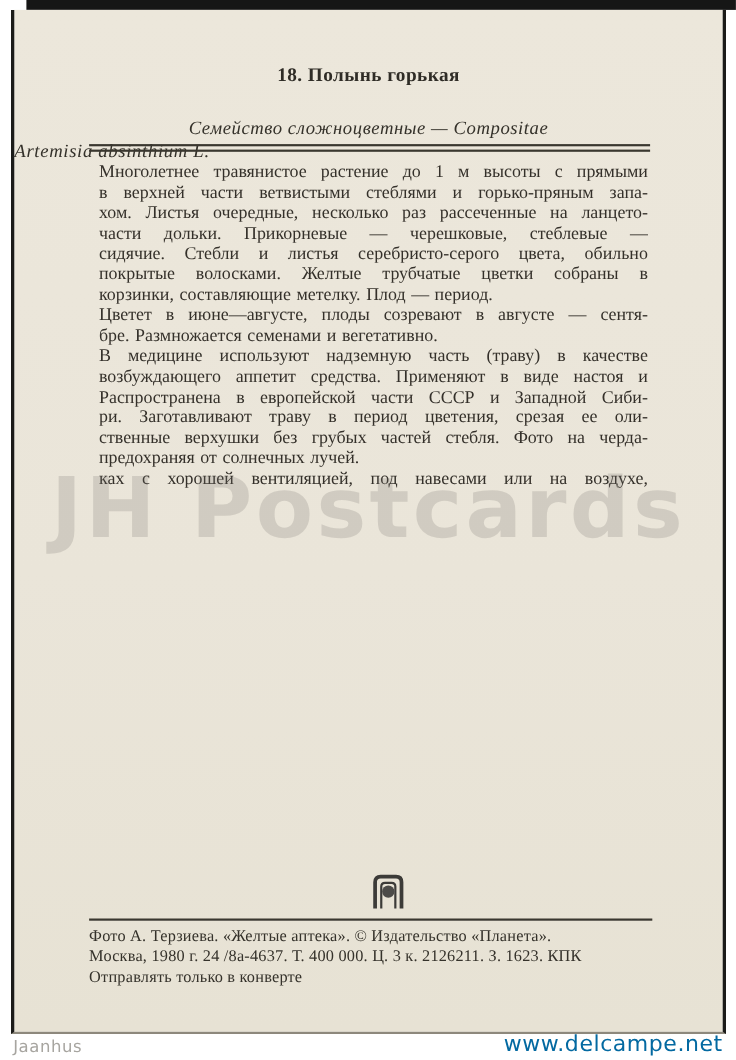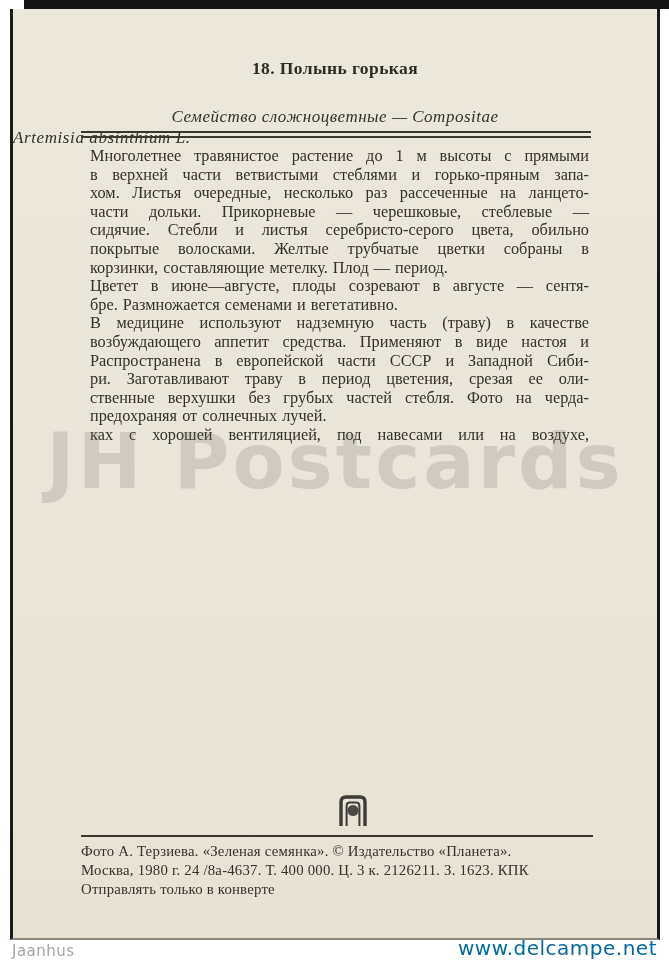--- a/index.html
+++ b/index.html
@@ -125,21 +125,21 @@
     <div class="logo">
       <svg width="32" height="34" viewBox="0 0 32 34" aria-hidden="true">
         <path d="M4 33 V9 Q4 4 9 4 H23 Q28 4 28 9 V33" fill="none" stroke="#3c3b38" stroke-width="3.4"></path>
         <path d="M9.6 33 V13 Q9.6 9.6 13 9.6 H19 Q22.4 9.6 22.4 13 V33" fill="none" stroke="#3c3b38" stroke-width="2"></path>
         <circle cx="16" cy="17.5" r="5.6" fill="#4c4b48"></circle>
       </svg>
     </div>
 
     <div class="imprint-rule"></div>
     <div class="imprint" id="imprint-lines">
-        <div class="imprint-line">Фото А. Терзиева. «Зеленая семянка». © Издательство «Планета».</div>
+        <div class="imprint-line">Фото А. Терзиева. «Желтые аптека». © Издательство «Планета».</div>
         <div class="imprint-line">Москва, 1980 г. 24 /8а-4637. Т. 400 000. Ц. 3 к. 2126211. З. 1623. КПК</div>
         <div class="imprint-line">Отправлять только в конверте</div>
       </div>
 
   </div>
 
   <div class="footer-seller">Jaanhus</div>
   <div class="footer-site">www.delcampe.net</div>
 
 </div>

